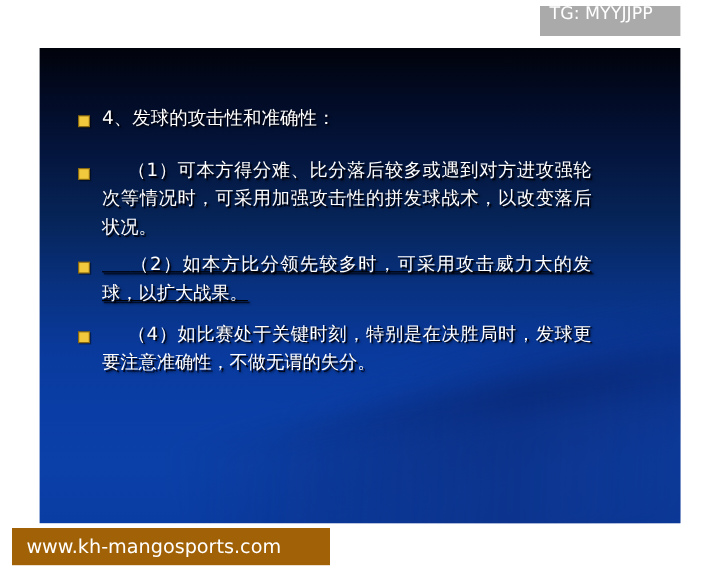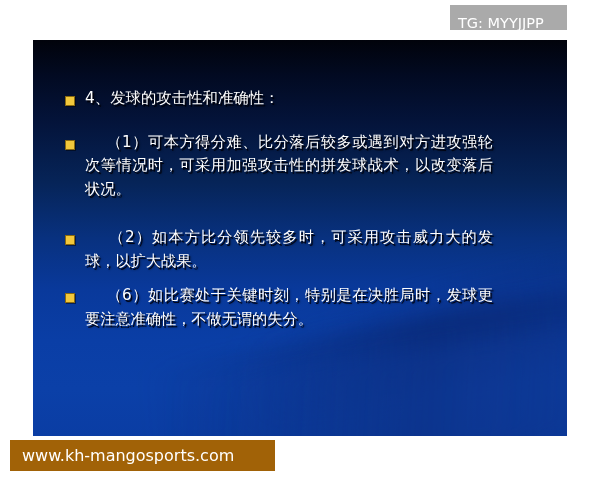--- a/index.html
+++ b/index.html
@@ -126,34 +126,34 @@
     letter-spacing: 0px;
     text-shadow: 1.5px 1.5px 0 rgba(0,0,10,0.85), 2px 2px 2px rgba(0,0,0,0.55);
     font-weight: 500;
     white-space: pre-wrap;
     text-align: justify;
     text-justify: inter-ideograph;
   }
   .row-1 { margin-top: 47px; }
   .row-1 .bullet-text { font-size: 15.4px; }
   .row-2 { margin-top: 20px; }
-  .row-3 { margin-top: 25px; }
+  .row-3 { margin-top: 8px; text-decoration: underline; }
   .row-4 { margin-top: 9px; }
   .row-5 { margin-top: 11px; }
 
   
   #tg-banner {
     position: absolute;
     left: 450px;
     top: 5px;
     width: 117px;
     height: 25px;
     background: #aaaaaa;
     display: flex;
-    align-items: flex-end;
+    align-items: flex-start;
     justify-content: flex-start;
     padding-left: 8px;
     box-sizing: border-box;
   }
   #tg-banner .tg-text {
     color: #ffffff;
     font-size: 14.5px;
     line-height: 1;
     font-family: "DejaVu Sans", "Liberation Sans", sans-serif;
     white-space: nowrap;
@@ -201,21 +201,21 @@
     </li>
 
     <li class="bullet-row row-3">
       <span class="bullet-mark"></span>
       <span class="bullet-text">    （2）如本方比分领先较多时，可采用攻击威力大的发球，以扩大战果。</span>
     </li>
 
 
     <li class="bullet-row row-5">
       <span class="bullet-mark"></span>
-      <span class="bullet-text">    （6）如比赛处于关键时刻，特别是在决胜局时，发球更要注意准确性，不做无谓的失分。</span>
+      <span class="bullet-text">    （4）如比赛处于关键时刻，特别是在决胜局时，发球更要注意准确性，不做无谓的失分。</span>
     </li>
 
   </ul>
 </div>
 
 <div id="tg-banner">
   <span class="tg-text">TG: MYYJJPP</span>
 </div>
 
 <div id="watermark-bar">

